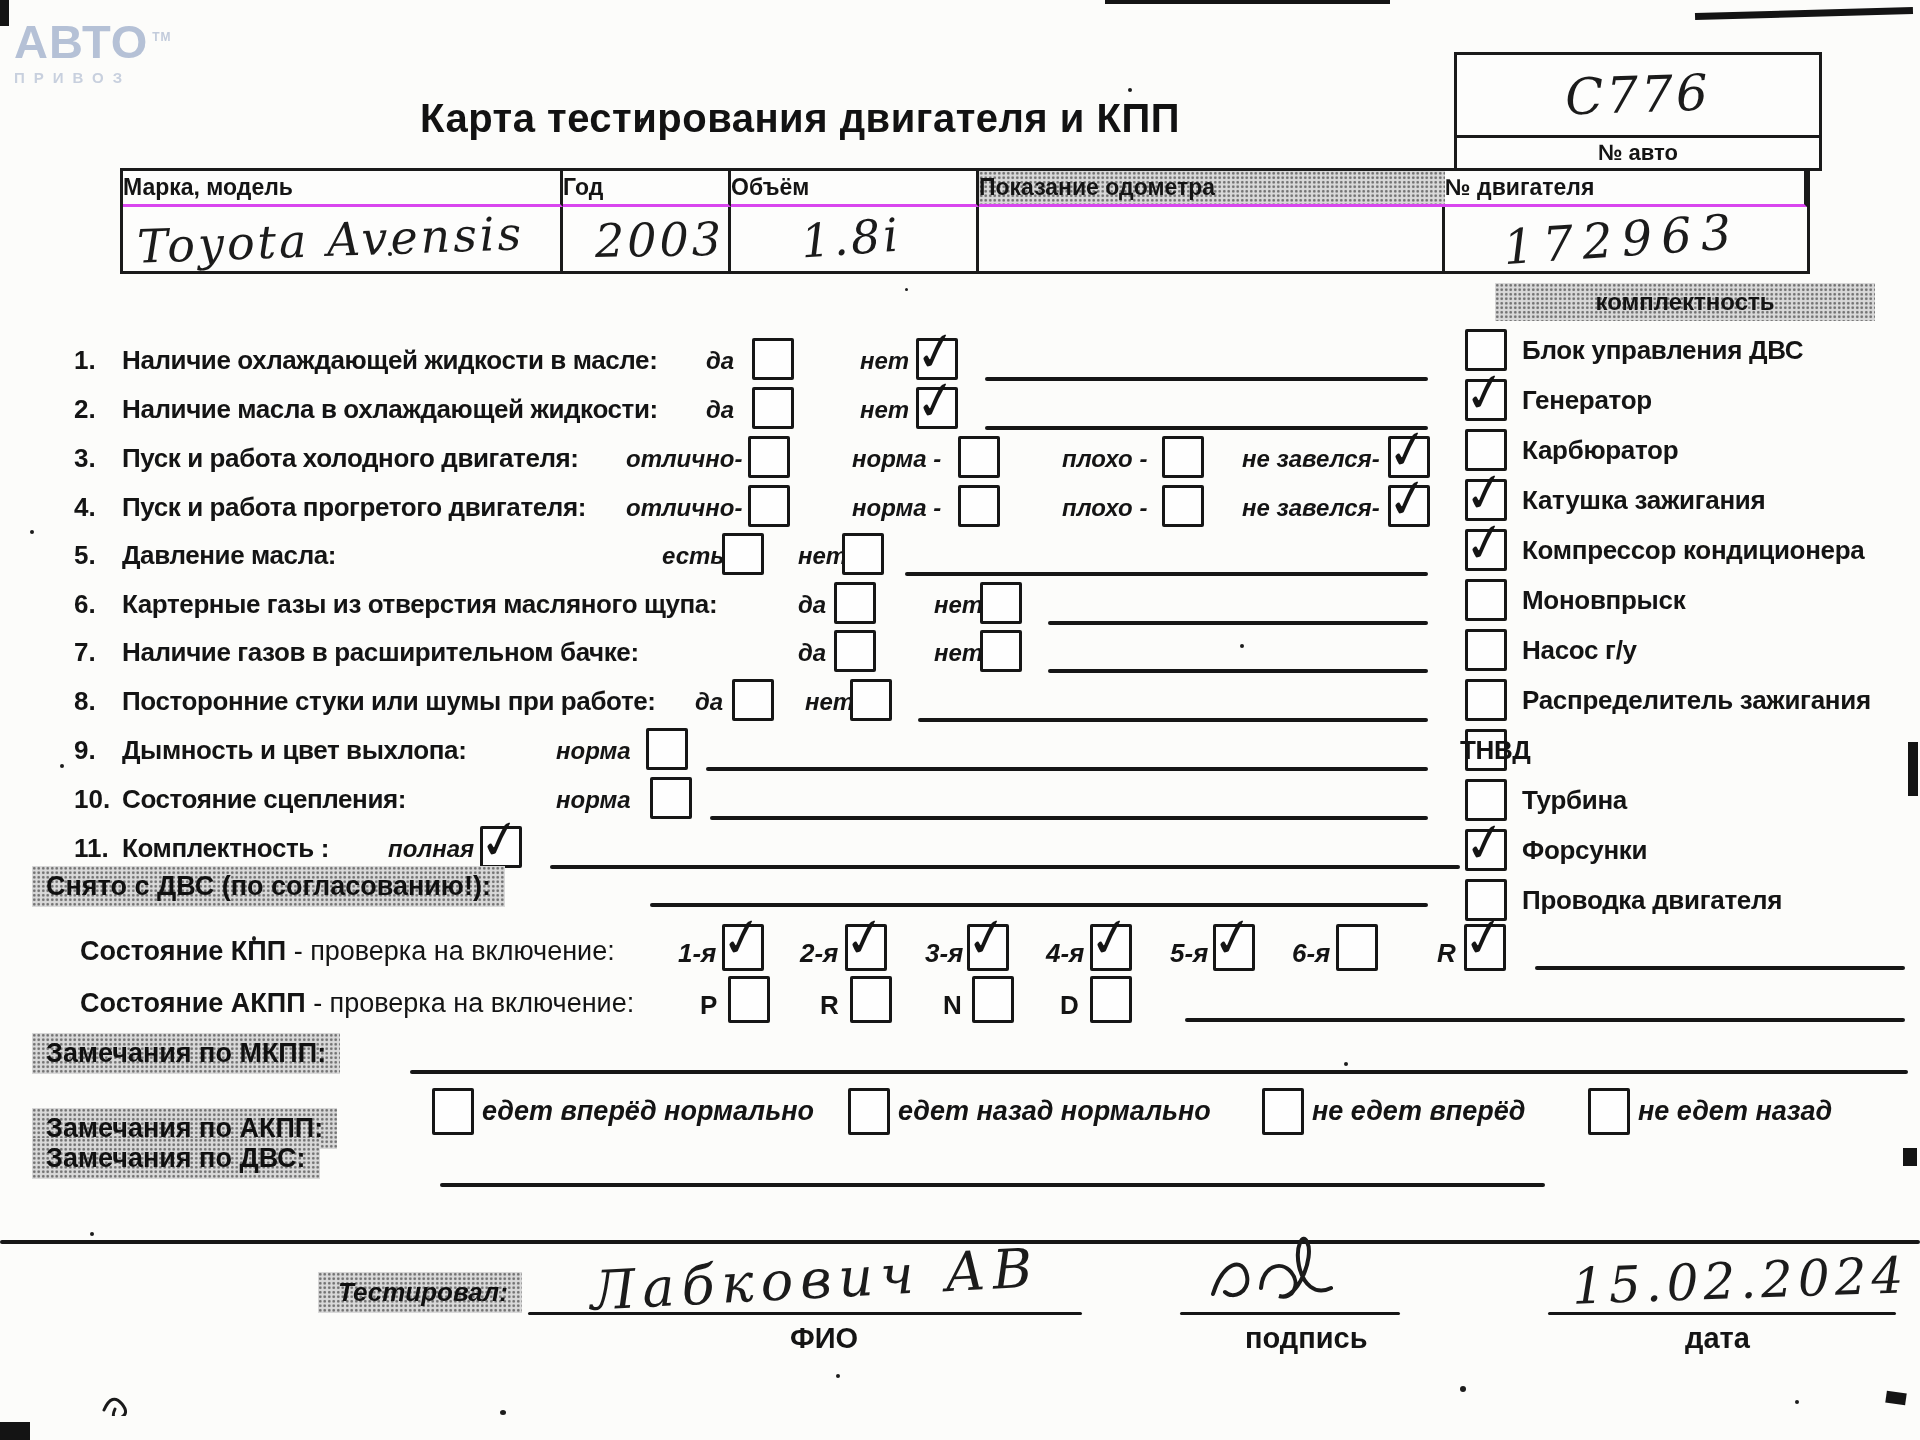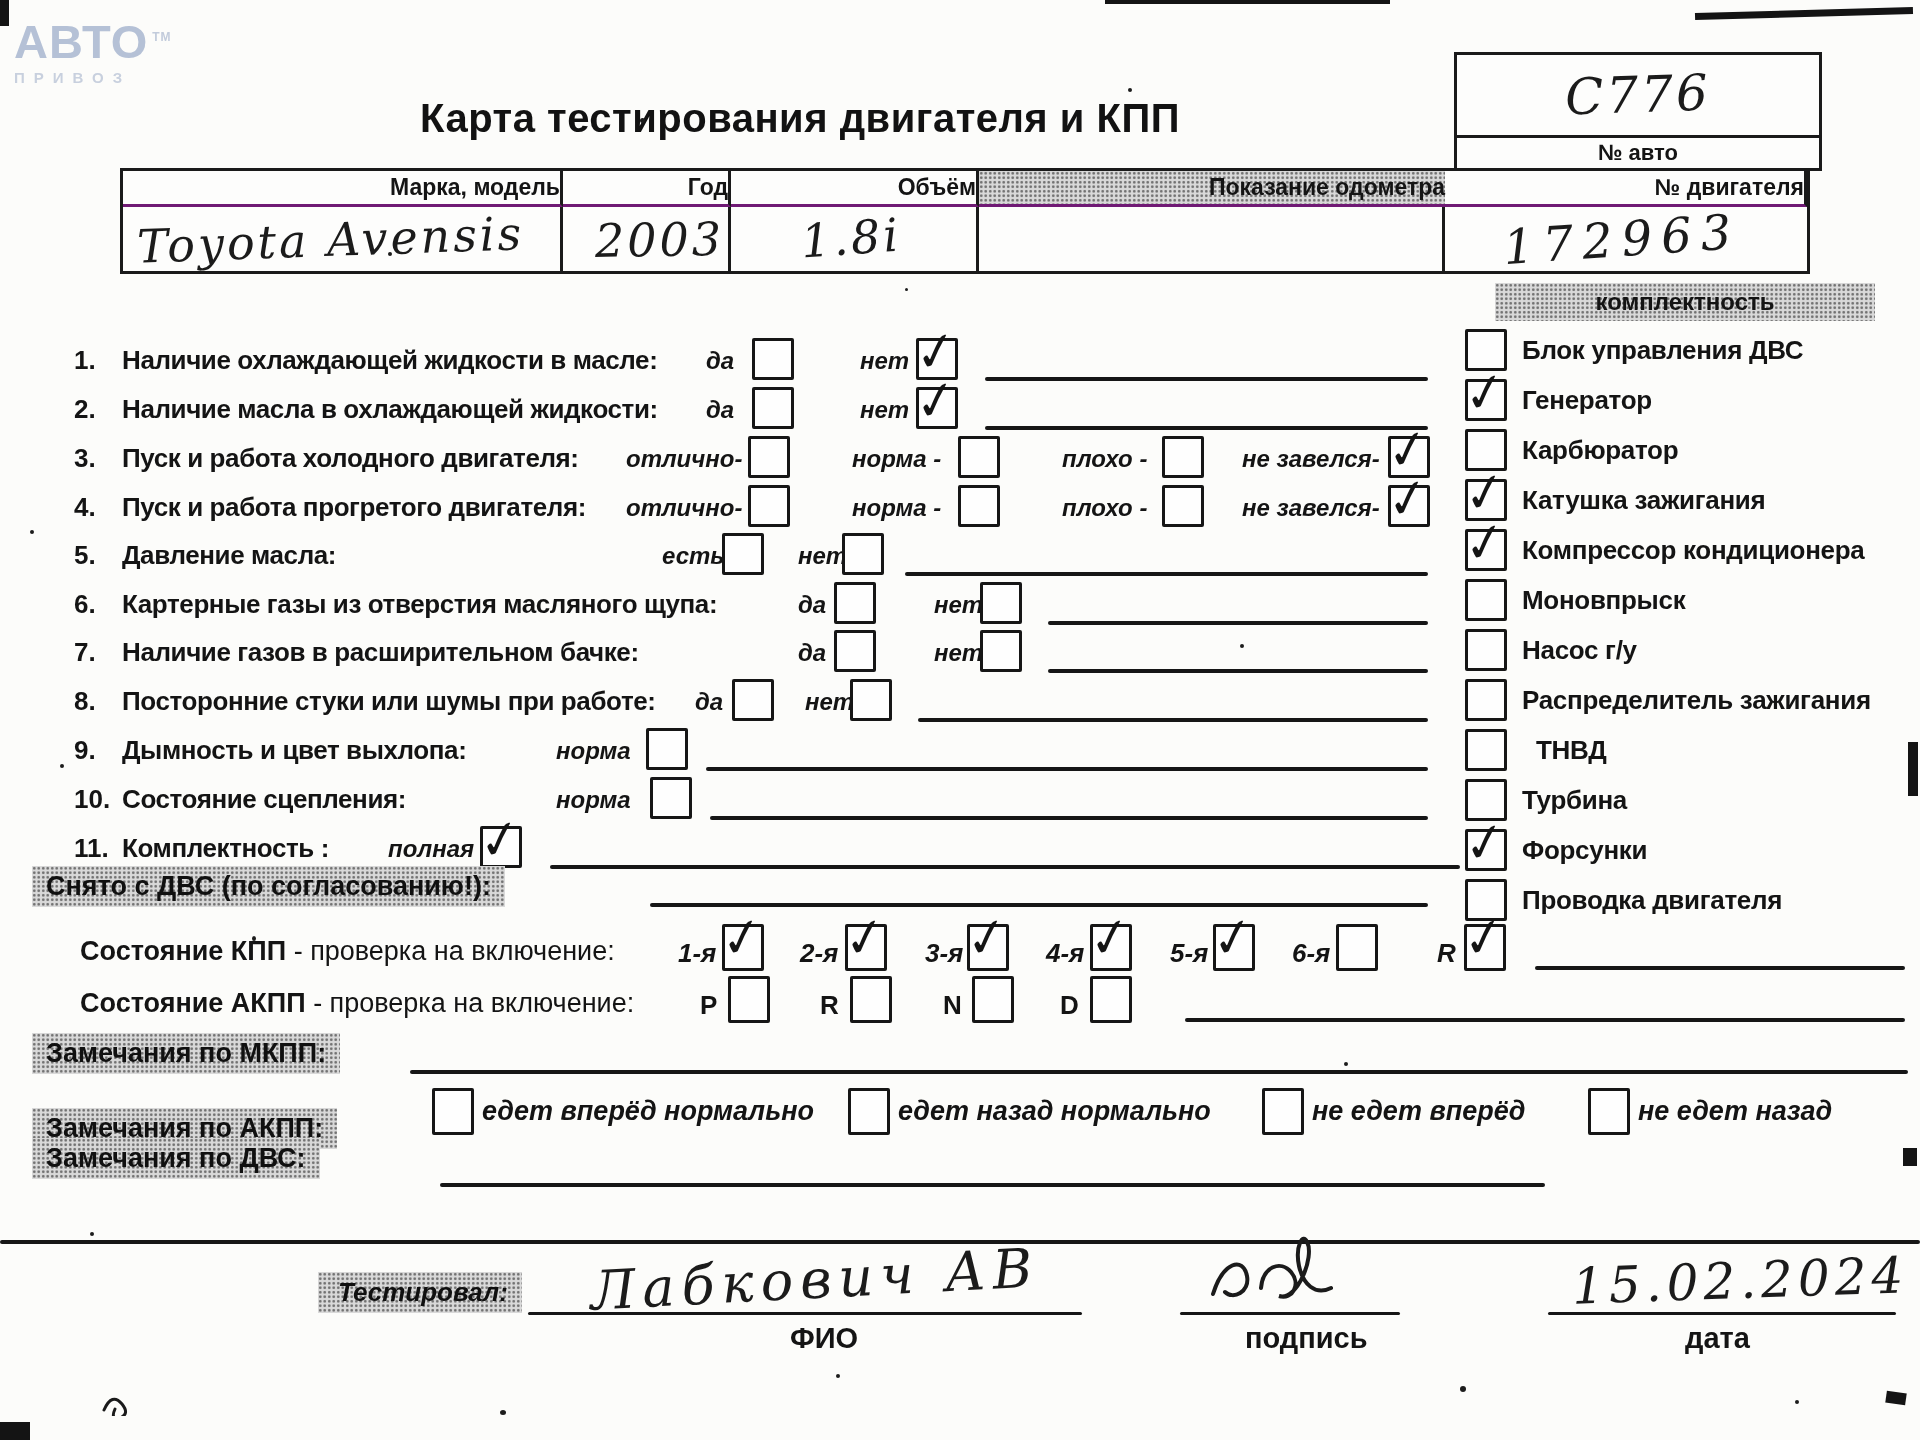--- a/index.html
+++ b/index.html
@@ -26,21 +26,21 @@
   .logo-sub{margin-top:4px;font-size:15px;letter-spacing:9px;color:#c8d0de;font-weight:700;}
   
   .auto-box{position:absolute;left:1454px;top:52px;width:368px;border:3px solid #1a1a1a;background:#fdfdfc;box-sizing:border-box;}
   .auto-box-value{height:80px;display:flex;align-items:center;justify-content:center;font-size:50px;}
   .auto-box-label{border-top:3px solid #1a1a1a;height:30px;line-height:30px;text-align:center;font-weight:700;font-size:22px;}
   
   .vtable{position:absolute;left:120px;top:168px;border:3px solid #1a1a1a;background:#fdfdfc;
     display:grid;grid-template-columns:440px 168px 248px 466px 362px;grid-template-rows:36px 64px;box-sizing:content-box;}
   .vtable .cell{border-right:3px solid #1a1a1a;box-sizing:border-box;overflow:visible;}
   .vtable .cell.last{border-right:none;}
-  .vtable .th{border-bottom:3px solid #701a75;font-weight:700;font-size:23px;text-align:right;line-height:33px;}
+  .vtable .th{border-bottom:3px solid #d946ef;font-weight:700;font-size:23px;text-align:left;line-height:33px;}
   .vtable .td{position:relative;}
   
   .hand{
     font-family:"DejaVu Serif",serif;font-style:italic;color:#1b1b1b;
     letter-spacing:3px;white-space:nowrap;
   }
   
   .cbox{
     position:absolute;width:42px;height:42px;border:3px solid #161616;background:#fefefe;
     box-sizing:border-box;border-radius:2px;
@@ -135,21 +135,21 @@
         <span class="check">✓</span>
       </div>
       <span class="equip-label" style="left: 1522px; top: 535px;">Компрессор кондиционера</span>
       <div class="cbox" style="left: 1465px; top: 579px;"></div>
       <span class="equip-label" style="left: 1522px; top: 585px;">Моновпрыск</span>
       <div class="cbox" style="left: 1465px; top: 629px;"></div>
       <span class="equip-label" style="left: 1522px; top: 635px;">Насос г/у</span>
       <div class="cbox" style="left: 1465px; top: 679px;"></div>
       <span class="equip-label" style="left: 1522px; top: 685px;">Распределитель зажигания</span>
       <div class="cbox" style="left: 1465px; top: 729px;"></div>
-      <span class="equip-label" style="left: 1536px; top: 735px;">ТНВД</span>
+      <span class="equip-label" style="left: 1460px; top: 735px;">ТНВД</span>
       <div class="cbox" style="left: 1465px; top: 779px;"></div>
       <span class="equip-label" style="left: 1522px; top: 785px;">Турбина</span>
       <div class="cbox" style="left: 1465px; top: 829px;">
         <span class="check">✓</span>
       </div>
       <span class="equip-label" style="left: 1522px; top: 835px;">Форсунки</span>
       <div class="cbox" style="left: 1465px; top: 879px;"></div>
       <span class="equip-label" style="left: 1522px; top: 885px;">Проводка двигателя</span>
     </div>
 

